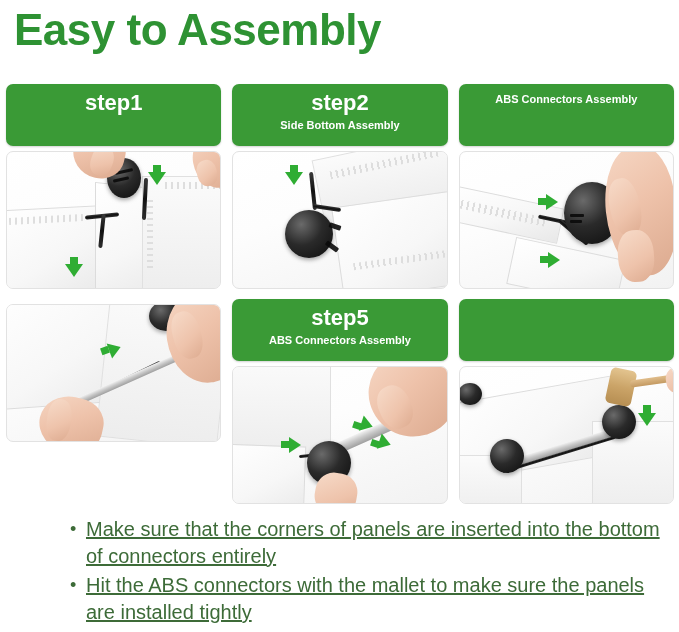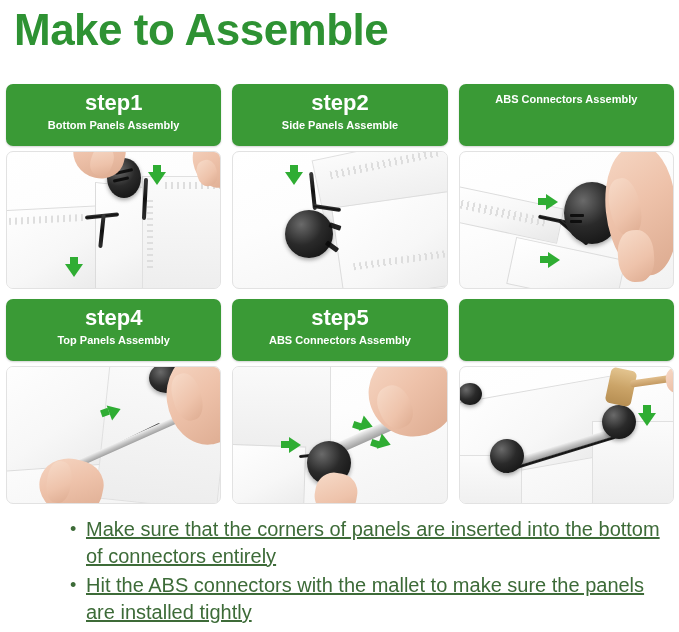--- a/index.html
+++ b/index.html
@@ -199,30 +199,29 @@
   .note-text {
     flex: 1;
     text-decoration: underline;
   }
 </style>
 </head>
 <body>
 
 <div class="page">
 
-  <div class="title">Make to Assemble</div>
+  <div class="title">Easy to Assembly</div>
 
   <div class="grid">
 
     <div class="row">
 
       <div class="cell">
         <div class="step-header">
           <div class="step-title">step1</div>
-          <div class="step-sub">Bottom Panels Assembly</div>
         </div>
         <div class="photo">
           <div class="panel-white" style="left:-14px;top:56px;width:108px;height:92px;transform:rotate(-3deg);"></div>
           <div class="mesh" style="left:2px;top:64px;width:74px;height:7px;transform:rotate(-3deg);"></div>
           <div class="panel-white" style="left:88px;top:34px;width:76px;height:108px;transform:skewY(6deg);"></div>
           <div class="panel-soft" style="left:135px;top:24px;width:92px;height:120px;"></div>
           <div class="mesh" style="left:158px;top:30px;width:60px;height:7px;"></div>
           <div class="mesh-v" style="left:140px;top:46px;width:6px;height:70px;"></div>
           <div class="rod" style="left:78px;top:62px;width:34px;height:4px;transform:rotate(-6deg);"></div>
           <div class="rod" style="left:93px;top:62px;width:4px;height:34px;transform:rotate(6deg);"></div>
@@ -237,21 +236,21 @@
           <span class="arrow arrow-down" style="left:141px;top:20px;"></span>
           <div class="arrow-down-stem" style="left:146px;top:13px;"></div>
           <span class="arrow arrow-down" style="left:58px;top:112px;"></span>
           <div class="arrow-down-stem" style="left:63px;top:105px;"></div>
         </div>
       </div>
 
       <div class="cell">
         <div class="step-header">
           <div class="step-title">step2</div>
-          <div class="step-sub">Side Panels Assemble</div>
+          <div class="step-sub">Side Bottom Assembly</div>
         </div>
         <div class="photo">
           <div class="panel-soft" style="left:84px;top:-8px;width:150px;height:66px;transform:rotate(-12deg);"></div>
           <div class="mesh" style="left:96px;top:8px;width:110px;height:8px;transform:rotate(-12deg);"></div>
           <div class="panel-white" style="left:104px;top:46px;width:130px;height:92px;transform:rotate(-8deg);"></div>
           <div class="mesh" style="left:120px;top:104px;width:104px;height:7px;transform:rotate(-8deg);"></div>
           <div class="rod" style="left:78px;top:20px;width:4px;height:38px;transform:rotate(-6deg);"></div>
           <div class="rod" style="left:80px;top:54px;width:28px;height:4px;transform:rotate(8deg);"></div>
           <div class="connector" style="left:52px;top:58px;width:48px;height:48px;"></div>
           <div class="connector-slot" style="left:96px;top:72px;width:12px;height:5px;transform:rotate(18deg);"></div>
@@ -282,24 +281,20 @@
           <span class="arrow arrow-right" style="left:88px;top:100px;"></span>
           <div class="arrow-right-stem" style="left:80px;top:104px;"></div>
         </div>
       </div>
 
     </div>
 
     <div class="row">
 
       <div class="cell">
-        <div class="step-header">
-          <div class="step-title">step4</div>
-          <div class="step-sub">Top Panels Assembly</div>
-        </div>
         <div class="photo">
           <div class="panel-white" style="left:-20px;top:-10px;width:160px;height:108px;transform:rotate(-4deg);"></div>
           <div class="panel-soft" style="left:96px;top:-14px;width:120px;height:150px;transform:rotate(6deg);"></div>
           <div class="rod" style="left:30px;top:84px;width:130px;height:4px;transform:rotate(-26deg);"></div>
           <div class="rod-steel" style="left:54px;top:74px;width:120px;height:7px;transform:rotate(-24deg);"></div>
           <div class="connector" style="left:142px;top:-4px;width:34px;height:30px;"></div>
           <div class="hand" style="left:160px;top:-14px;width:74px;height:92px;transform:rotate(-8deg);"></div>
           <div class="finger" style="left:166px;top:6px;width:28px;height:48px;transform:rotate(-16deg);"></div>
           <div class="hand" style="left:32px;top:92px;width:64px;height:56px;transform:rotate(12deg);"></div>
           <div class="finger" style="left:40px;top:94px;width:24px;height:42px;transform:rotate(8deg);"></div>

